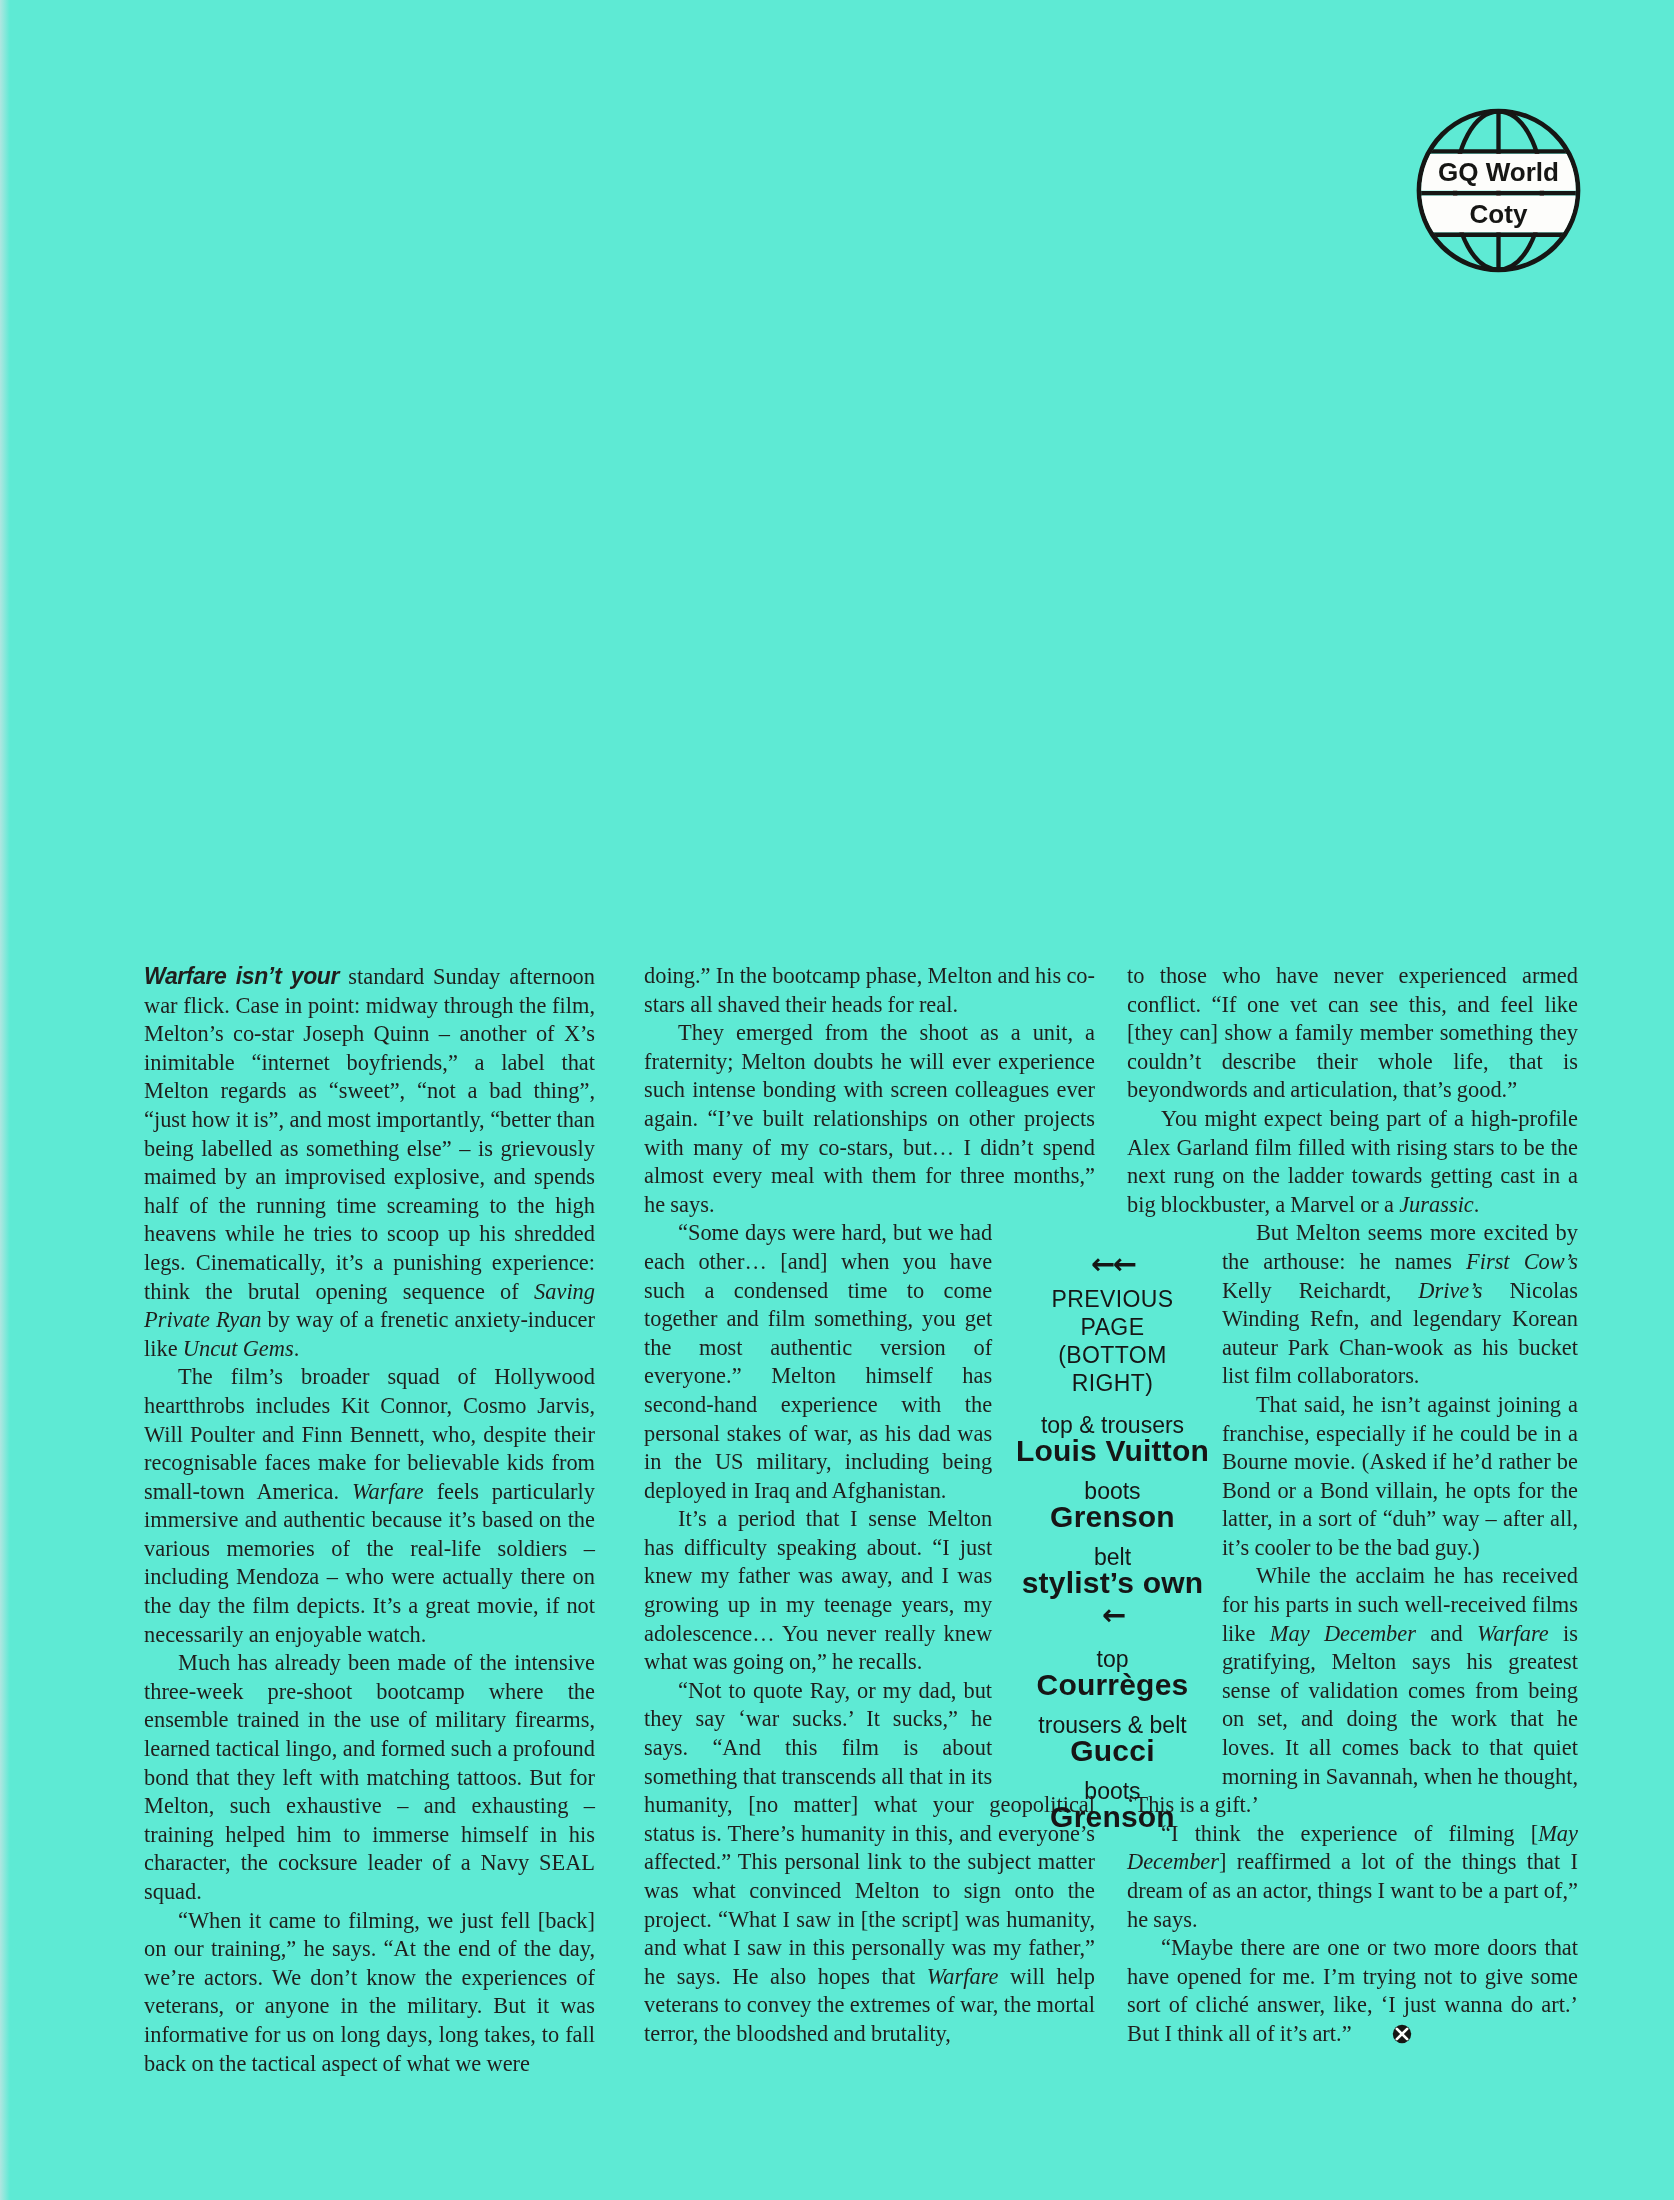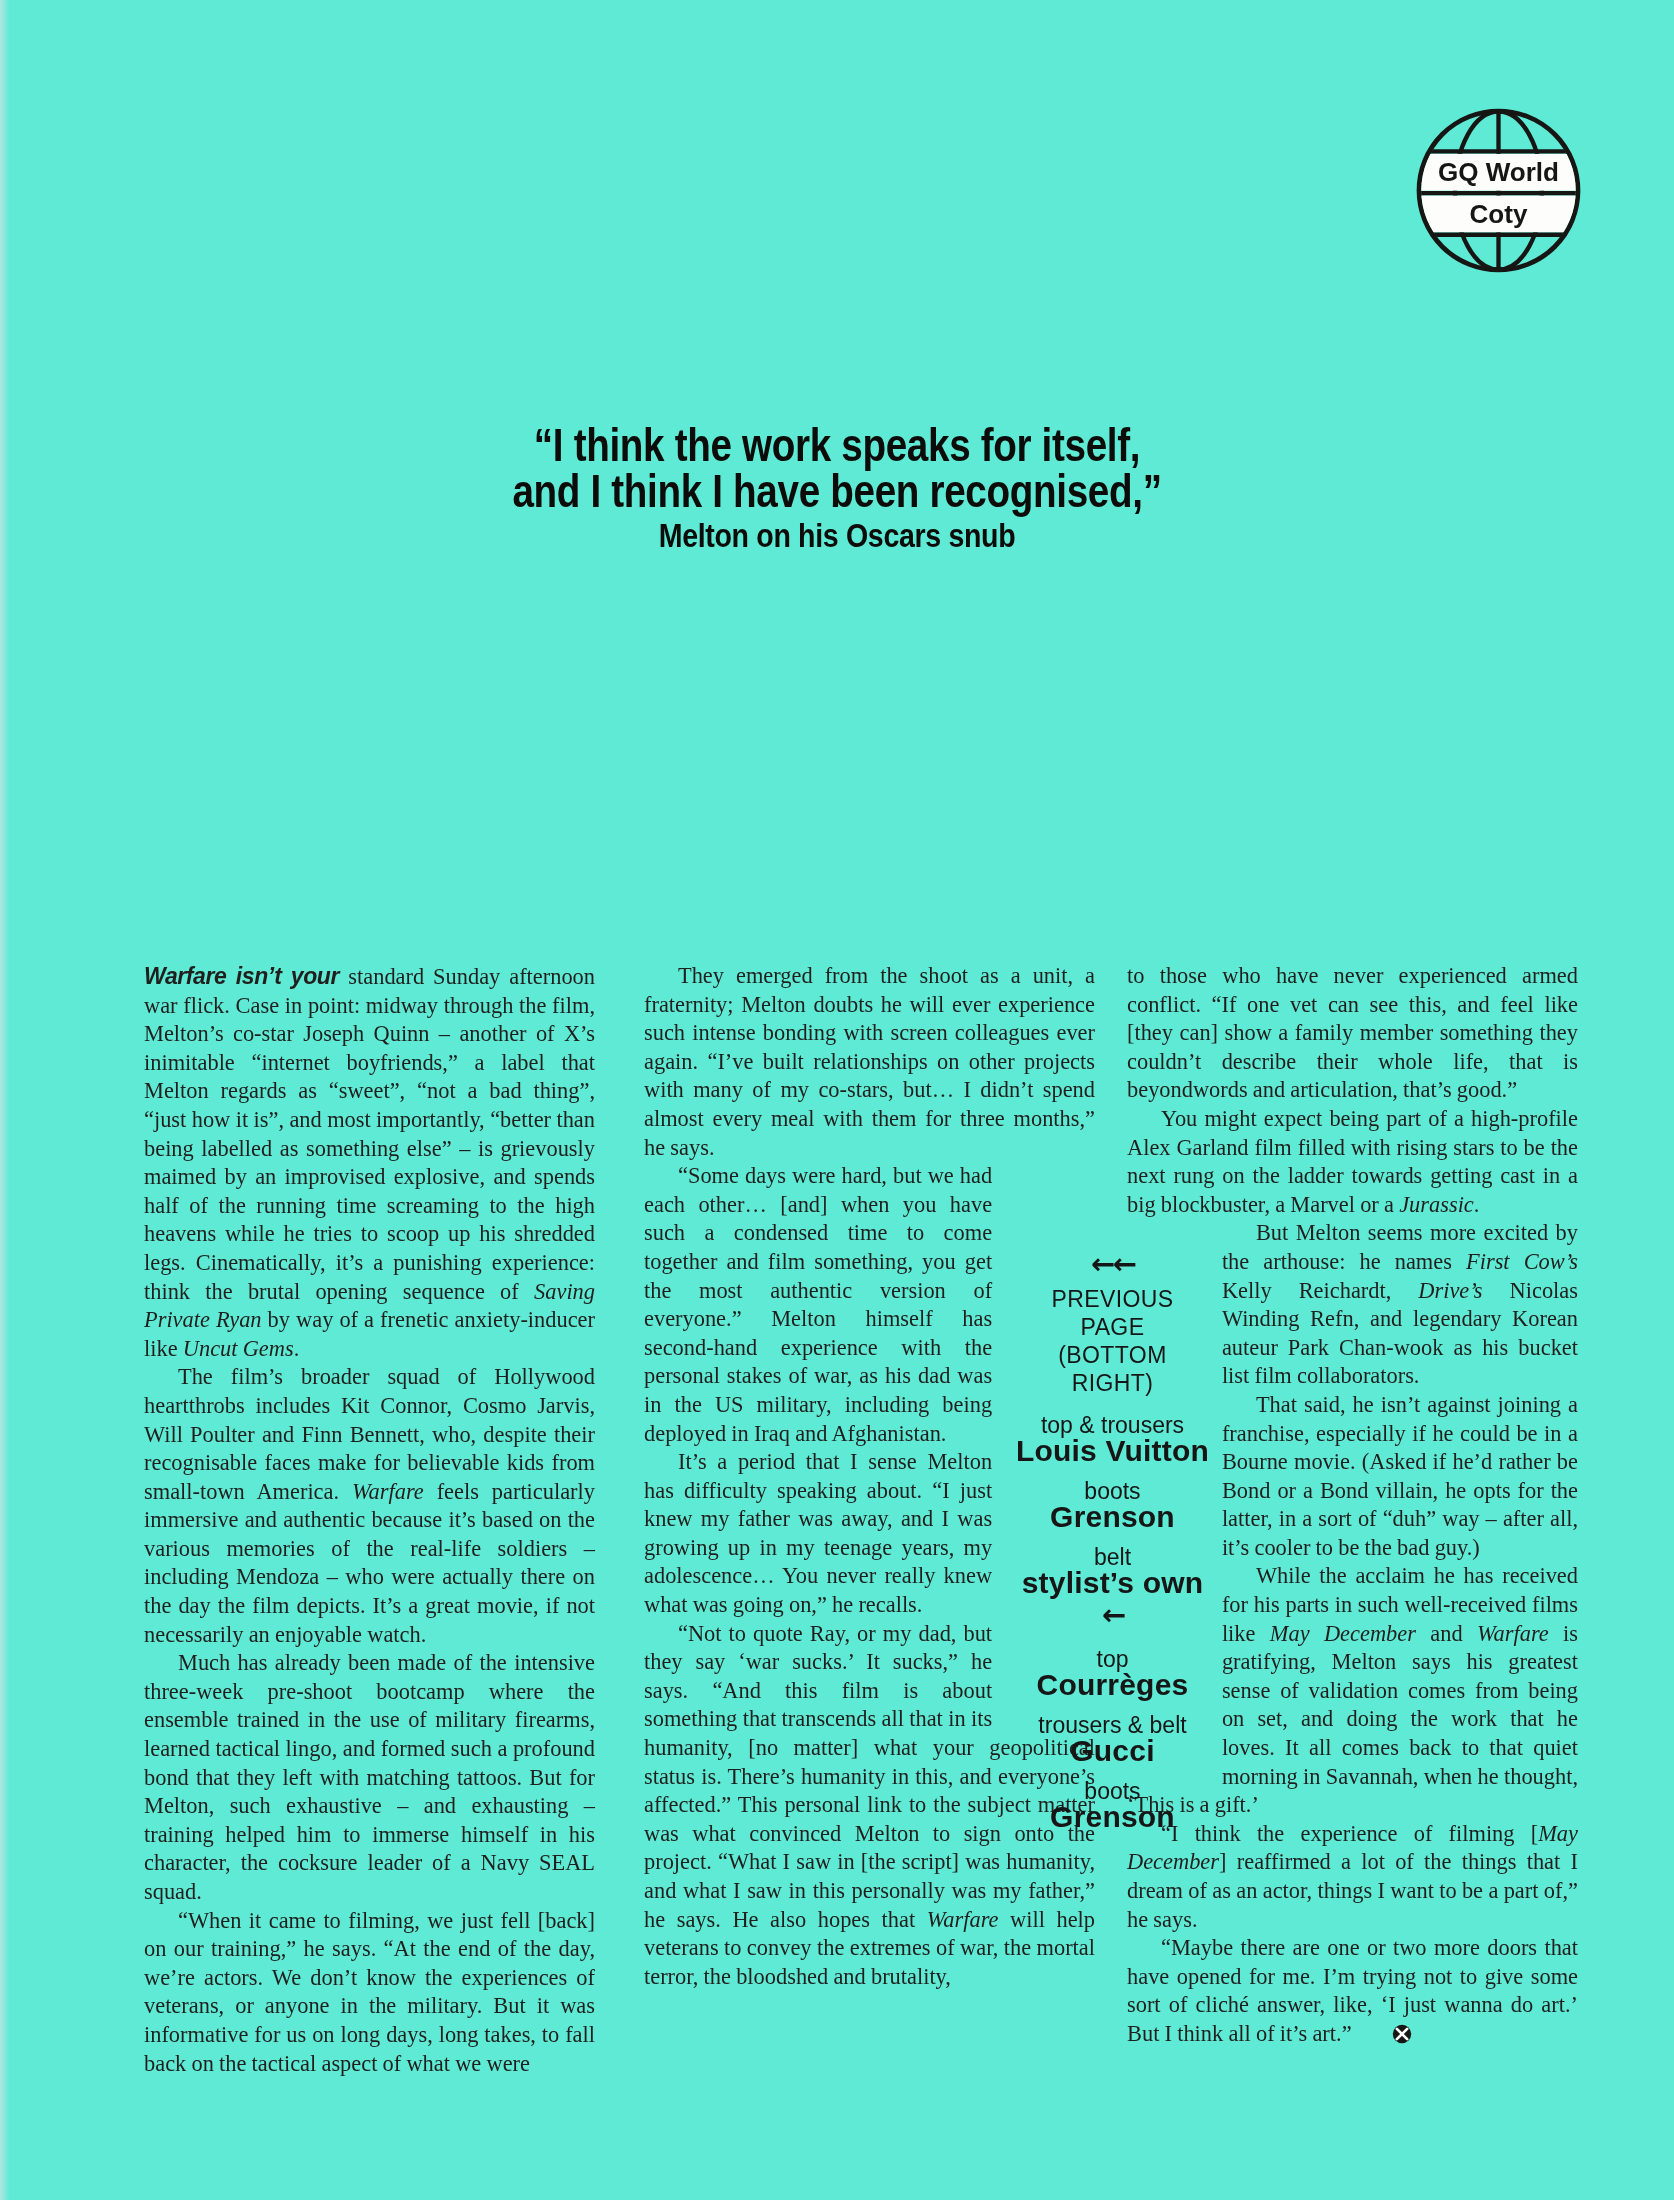--- a/index.html
+++ b/index.html
@@ -98,35 +98,29 @@
         <rect x="0" y="100.8" width="190" height="42.4" fill="#fdfdfb"></rect>
         <line x1="0" y1="50" x2="190" y2="50" stroke="#161614" stroke-width="5"></line>
         <line x1="0" y1="98" x2="190" y2="98" stroke="#161614" stroke-width="5"></line>
         <line x1="0" y1="146" x2="190" y2="146" stroke="#161614" stroke-width="5"></line>
       </g>
       <text x="95" y="84" text-anchor="middle" font-size="30" fill="#161614">GQ World</text>
       <text x="95" y="132" text-anchor="middle" font-size="30" fill="#161614">Coty</text>
     </svg>
   </div>
 
-  <div class="pull-quote">
-    <div class="pq-scale">
-      <div class="pq-line">“I think the work speaks for itself,</div>
-      <div class="pq-line">and I think I have been recognised,”</div>
-      <div class="pq-attr">Melton on his Oscars snub</div>
-    </div>
-  </div>
 
   <div class="col" style="left:144px">
       <p><span class="lead">Warfare isn’t your </span><span>standard Sunday afternoon war flick. Case in point: midway through the film, Melton’s co-star Joseph Quinn – another of X’s inimitable “internet boyfriends,” a label that Melton regards as “sweet”, “not a bad thing”, “just how it is”, and most importantly, “better than being labelled as something else” – is grievously maimed by an improvised explosive, and spends half of the running time screaming to the high heavens while he tries to scoop up his shredded legs. Cinematically, it’s a punishing experience: think the brutal opening sequence of </span><span class="it">Saving Private Ryan</span><span> by way of a frenetic anxiety-inducer like </span><span class="it">Uncut Gems</span><span>.</span></p>
       <p class="indent"><span>The film’s broader squad of Hollywood heartthrobs includes Kit Connor, Cosmo Jarvis, Will Poulter and Finn Bennett, who, despite their recognisable faces make for believable kids from small-town America. </span><span class="it">Warfare</span><span> feels particularly immersive and authentic because it’s based on the various memories of the real-life soldiers – including Mendoza – who were actually there on the day the film depicts. It’s a great movie, if not necessarily an enjoyable watch.</span></p>
       <p class="indent"><span>Much has already been made of the intensive three-week pre-shoot bootcamp where the ensemble trained in the use of military firearms, learned tactical lingo, and formed such a profound bond that they left with matching tattoos. But for Melton, such exhaustive – and exhausting – training helped him to immerse himself in his character, the cocksure leader of a Navy SEAL squad.</span></p>
       <p class="indent"><span>“When it came to filming, we just fell [back] on our training,” he says. “At the end of the day, we’re actors. We don’t know the experiences of veterans, or anyone in the military. But it was informative for us on long days, long takes, to fall back on the tactical aspect of what we were</span></p>
     </div>
   <div class="col" style="left:644px">
+      <p><span>doing.” In the bootcamp phase, Melton and his co-stars all shaved their heads for real.</span></p>
       <p class="indent"><span>They emerged from the shoot as a unit, a fraternity; Melton doubts he will ever experience such intense bonding with screen colleagues ever again. “I’ve built relationships on other projects with many of my co-stars, but… I didn’t spend almost every meal with them for three months,” he says.</span></p>
       <div class="cutout-right" style="width: 96px; height: 551px;"></div>
       <p class="indent"><span>“Some days were hard, but we had each other… [and] when you have such a condensed time to come together and film something, you get the most authentic version of everyone.” Melton himself has second-hand experience with the personal stakes of war, as his dad was in the US military, including being deployed in Iraq and Afghanistan.</span></p>
       <p class="indent"><span>It’s a period that I sense Melton has difficulty speaking about. “I just knew my father was away, and I was growing up in my teenage years, my adolescence… You never really knew what was going on,” he recalls.</span></p>
       <p class="indent"><span>“Not to quote Ray, or my dad, but they say ‘war sucks.’ It sucks,” he says. “And this film is about something that transcends all that in its humanity, [no matter] what your geopolitical status is. There’s humanity in this, and everyone’s affected.” This personal link to the subject matter was what convinced Melton to sign onto the project. “What I saw in [the script] was humanity, and what I saw in this personally was my father,” he says. He also hopes that </span><span class="it">Warfare</span><span> will help veterans to convey the extremes of war, the mortal terror, the bloodshed and brutality,</span></p>
     </div>
   <div class="col" style="left:1127px">
       <p><span>to those who have never experienced armed conflict. “If one vet can see this, and feel like [they can] show a family member something they couldn’t describe their whole life, that is beyondwords and articulation, that’s good.”</span></p>
       <p class="indent"><span>You might expect being part of a high-profile Alex Garland film filled with rising stars to be the next rung on the ladder towards getting cast in a big blockbuster, a Marvel or a </span><span class="it">Jurassic</span><span>.</span></p>
       <div class="cutout-left" style="width: 88px; height: 559px;"></div>

